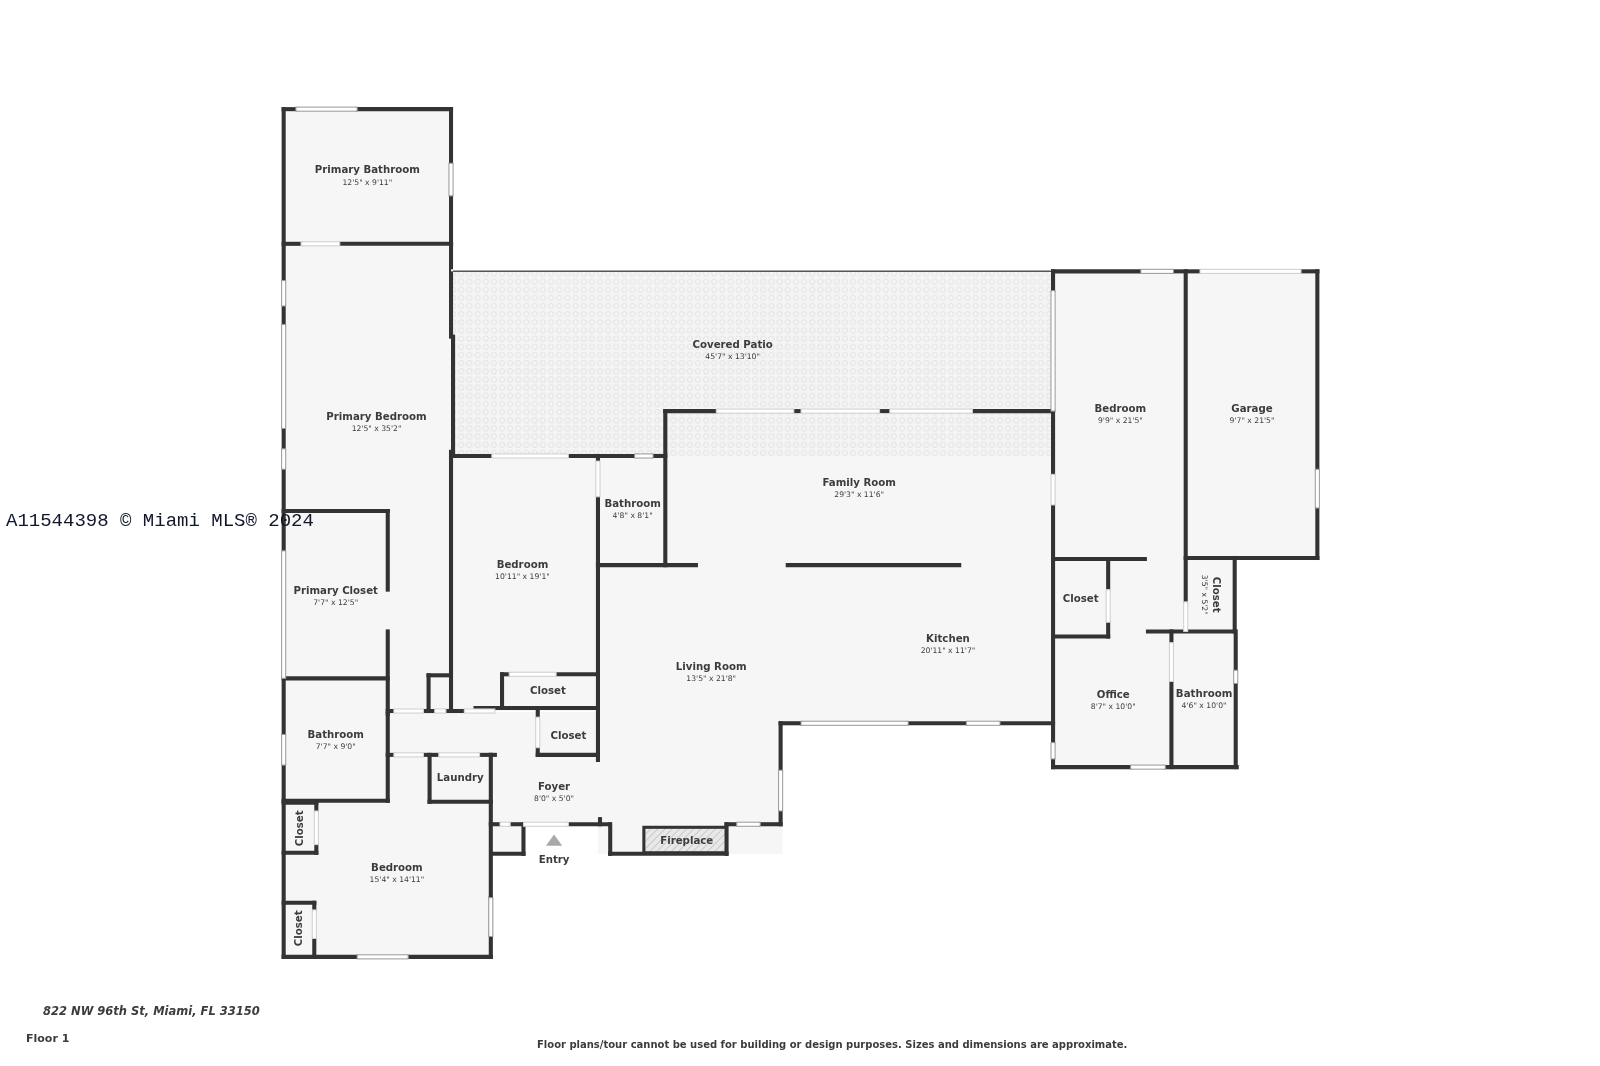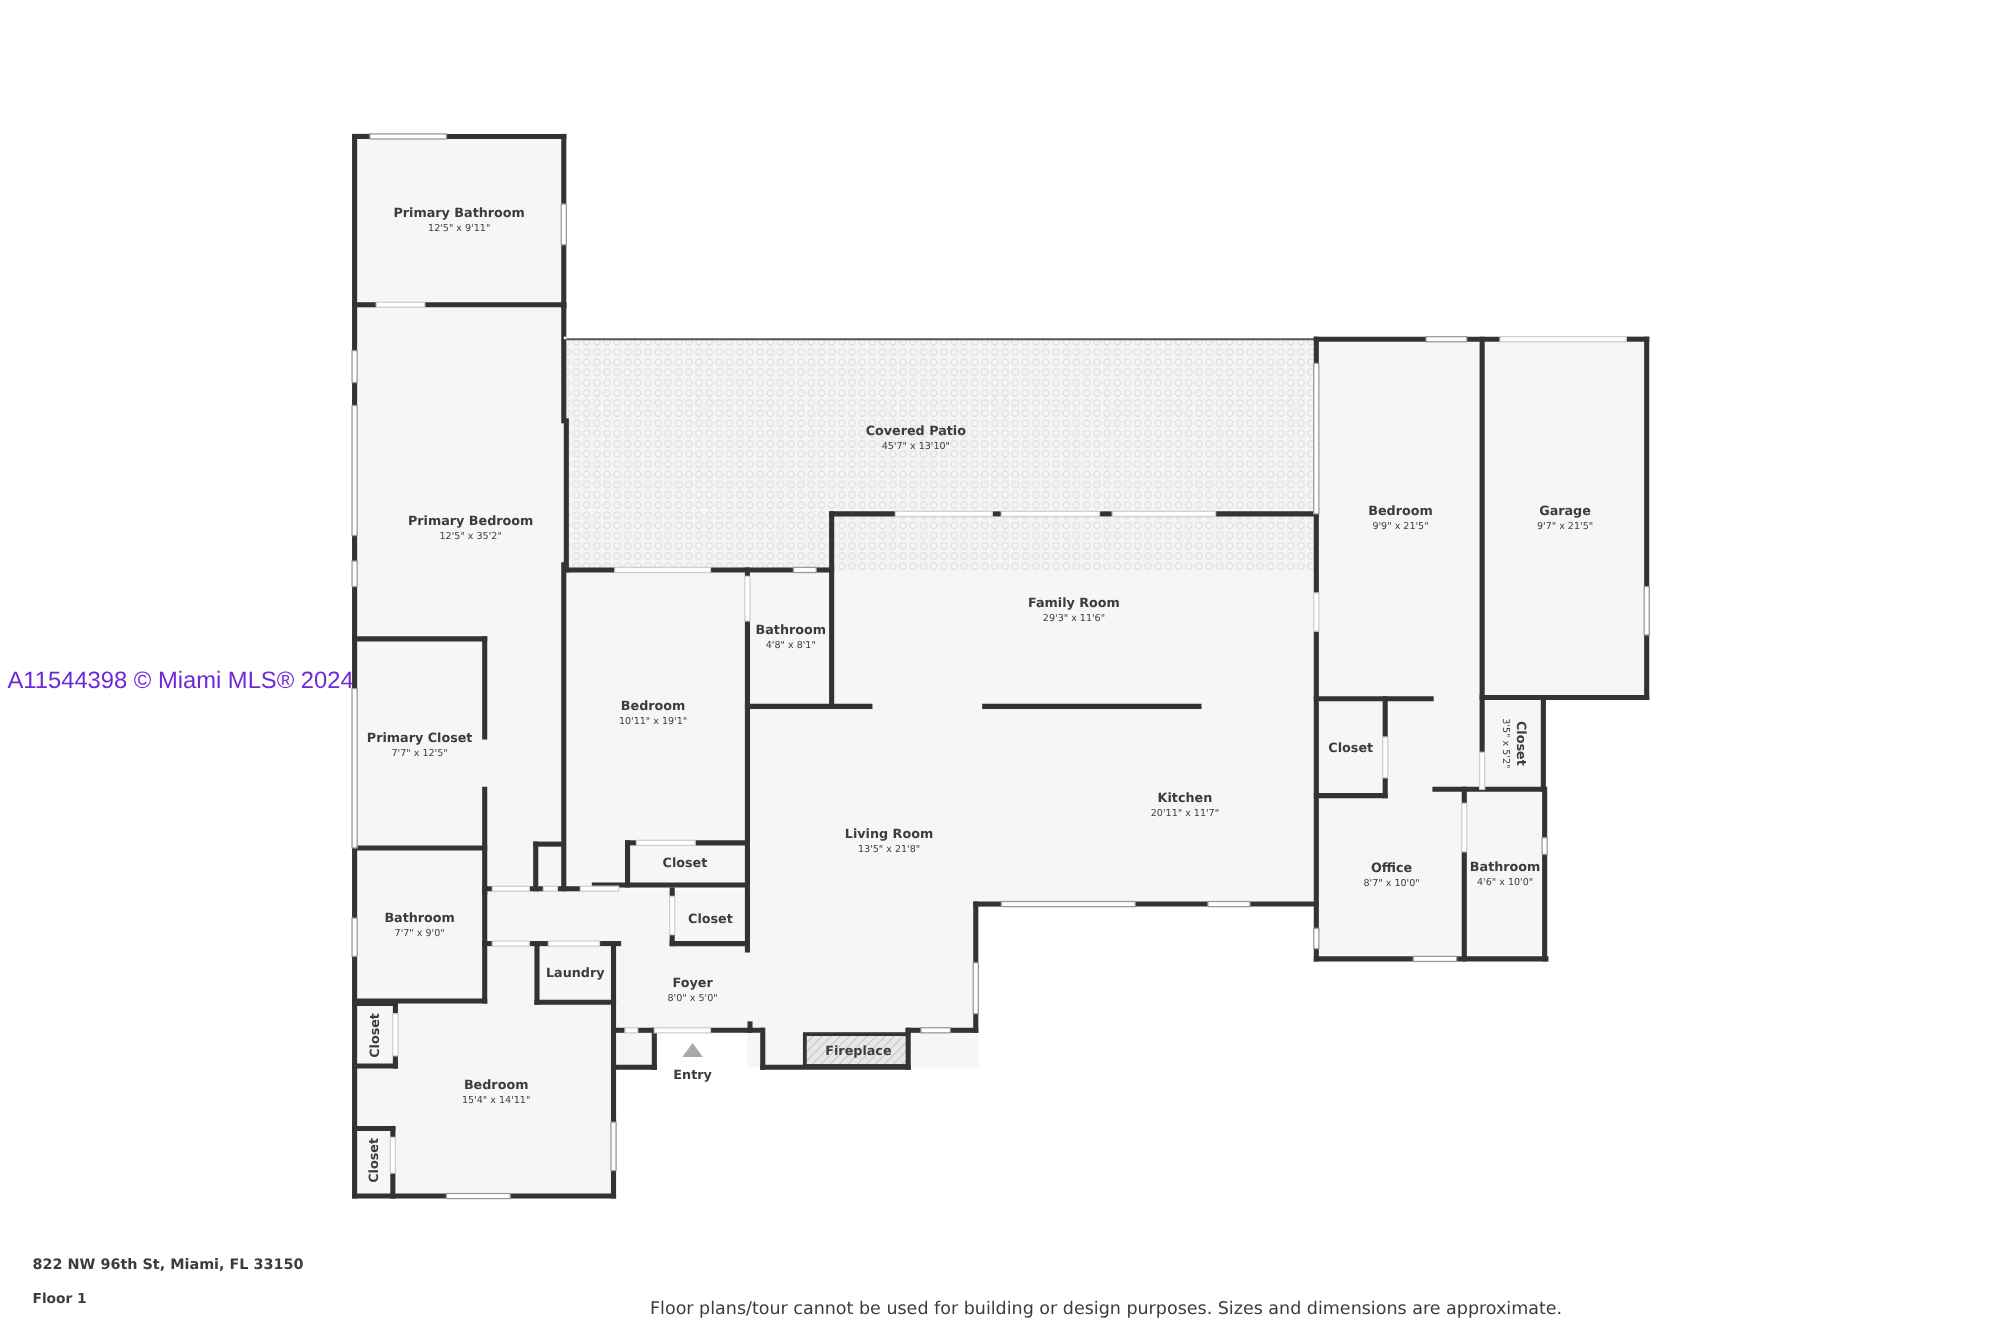--- a/index.html
+++ b/index.html
@@ -1,23 +1,23 @@
 <!DOCTYPE html>
 <html><head>
 <meta charset="utf-8">
 <style>
   html, body { margin: 0; padding: 0; background: #ffffff; }
   body { width: 1600px; height: 1066px; position: relative; overflow: hidden; font-family: "DejaVu Sans", sans-serif; }
   #plan { position: absolute; left: 0; top: 0; width: 1600px; height: 1066px; }
   .room-name { font-family: "DejaVu Sans", sans-serif; font-weight: bold; font-size: 10px; fill: #3c3c3c; text-anchor: middle; }
   .room-dim { font-family: "DejaVu Sans", sans-serif; font-size: 7.5px; fill: #3c3c3c; text-anchor: middle; }
-  .watermark { position: absolute; left: 6px; top: 534px; font-family: Liberation Sans, sans-serif; font-size: 19px; color: #6d28d9; letter-spacing: 0px; white-space: nowrap; }
-  .footer-address { position: absolute; left: 26px; top: 1004px; font-family: "DejaVu Sans", sans-serif; font-weight: bold; font-size: 11.5px; color: #3c3c3c; }
+  .watermark { position: absolute; left: 6px; top: 510px; font-family: Liberation Mono, monospace; font-size: 19px; color: #0f172a; letter-spacing: 0px; white-space: nowrap; }
+  .footer-address { position: absolute; left: 43px; top: 1004px; font-family: "DejaVu Sans", sans-serif; font-weight: bold; font-size: 11.5px; color: #3c3c3c; font-style: italic; }
   .footer-floor { position: absolute; left: 26px; top: 1032px; font-family: "DejaVu Sans", sans-serif; font-weight: bold; font-size: 11px; color: #3c3c3c; }
-  .footer-disclaimer { position: absolute; left: 520px; top: 1039px; font-family: "DejaVu Sans", sans-serif; font-weight: normal; font-size: 14px; color: #3c3c3c; white-space: nowrap; }
+  .footer-disclaimer { position: absolute; left: 537px; top: 1039px; font-family: "DejaVu Sans", sans-serif; font-weight: bold; font-size: 10px; color: #3c3c3c; white-space: nowrap; }
 </style>
 </head>
 <body>
 
 <svg id="plan" viewBox="0 0 1568 1045" preserveAspectRatio="none" xmlns="http://www.w3.org/2000/svg">
   <defs>
     <pattern id="patio" width="8" height="8" patternUnits="userSpaceOnUse">
       <rect width="8" height="8" fill="#f4f4f4"></rect>
       <circle cx="4" cy="4" r="2.6" fill="none" stroke="#dcdcdc" stroke-width="0.8"></circle>
     </pattern>

